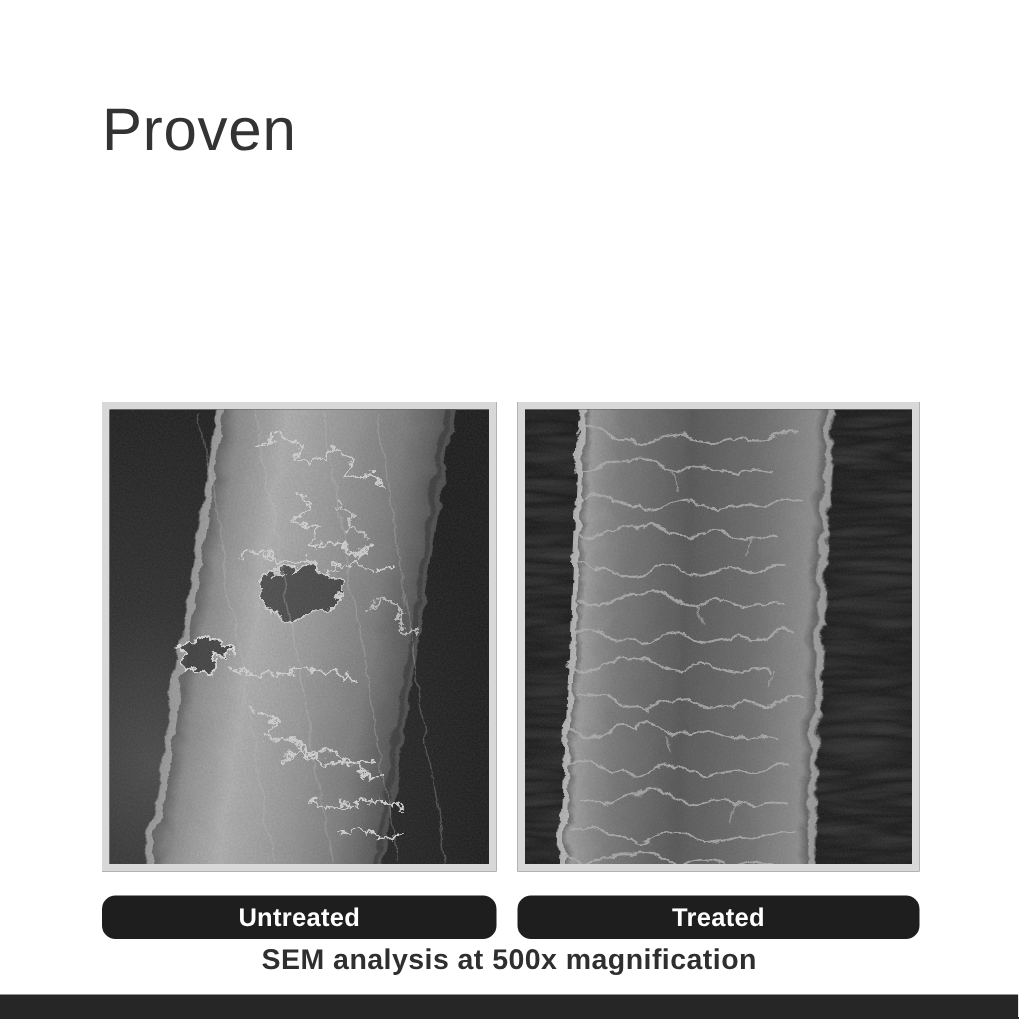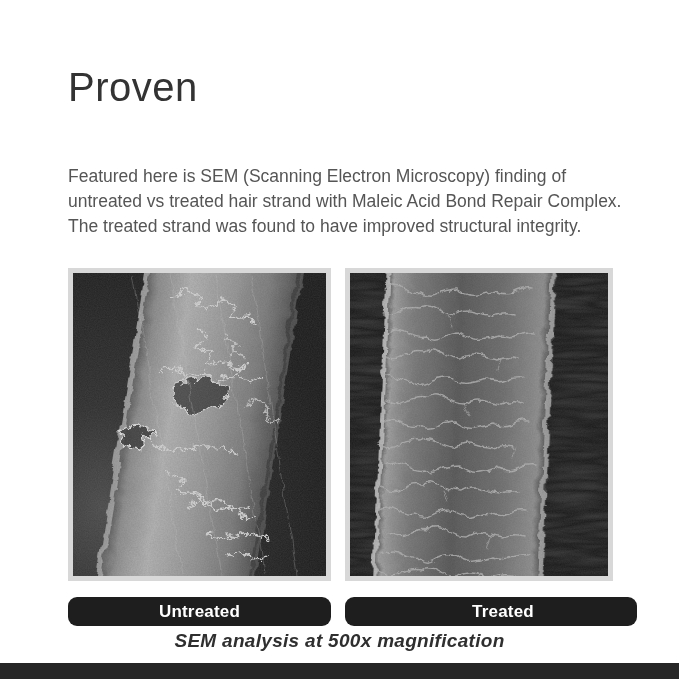--- a/index.html
+++ b/index.html
@@ -25,40 +25,39 @@
   .panel.untreated{width:263px;}
   .panel.treated{width:268px;}
   .panel svg{display:block;width:100%;height:100%;}
   .labels{position:absolute;left:68px;top:597px;display:flex;gap:14px;}
   .label-bar{
     height:29px;background:#1e1e1e;border-radius:9px;
     display:flex;align-items:center;justify-content:center;
     color:#ffffff;font-weight:700;font-size:17px;letter-spacing:.2px;
   }
   .label-bar.untreated{width:263px;}
-  .label-bar.treated{width:268px;padding-left:24px;}
+  .label-bar.treated{width:268px;}
   .caption{
     position:absolute;left:0;right:0;top:630px;margin:0;
-    text-align:center;font-style:italic;font-weight:600;
+    text-align:center;font-weight:600;
     font-size:19px;color:#2f2f2f;letter-spacing:.3px;
   }
   .bottom-bar{
     position:absolute;left:0;right:0;bottom:0;height:16px;background:#262626;
   }
 </style>
 </head>
 <body>
 
 <div class="page">
 
   <h1 class="heading">
     <span class="light">Proven</span><br>
   </h1>
 
-  <p class="desc">Featured here is SEM (Scanning Electron Microscopy) finding of untreated vs treated hair strand with Maleic Acid Bond Repair Complex. The treated strand was found to have improved structural integrity.</p>
 
   <div class="panels">
 
     <div class="panel untreated">
       <svg viewBox="0 0 253 303" preserveAspectRatio="none" role="img">
         <defs>
           <radialGradient id="bgL" cx="12%" cy="78%" r="90%">
             <stop offset="0%" stop-color="#4b4b4b"></stop>
             <stop offset="38%" stop-color="#2d2d2d"></stop>
             <stop offset="100%" stop-color="#191919"></stop>

